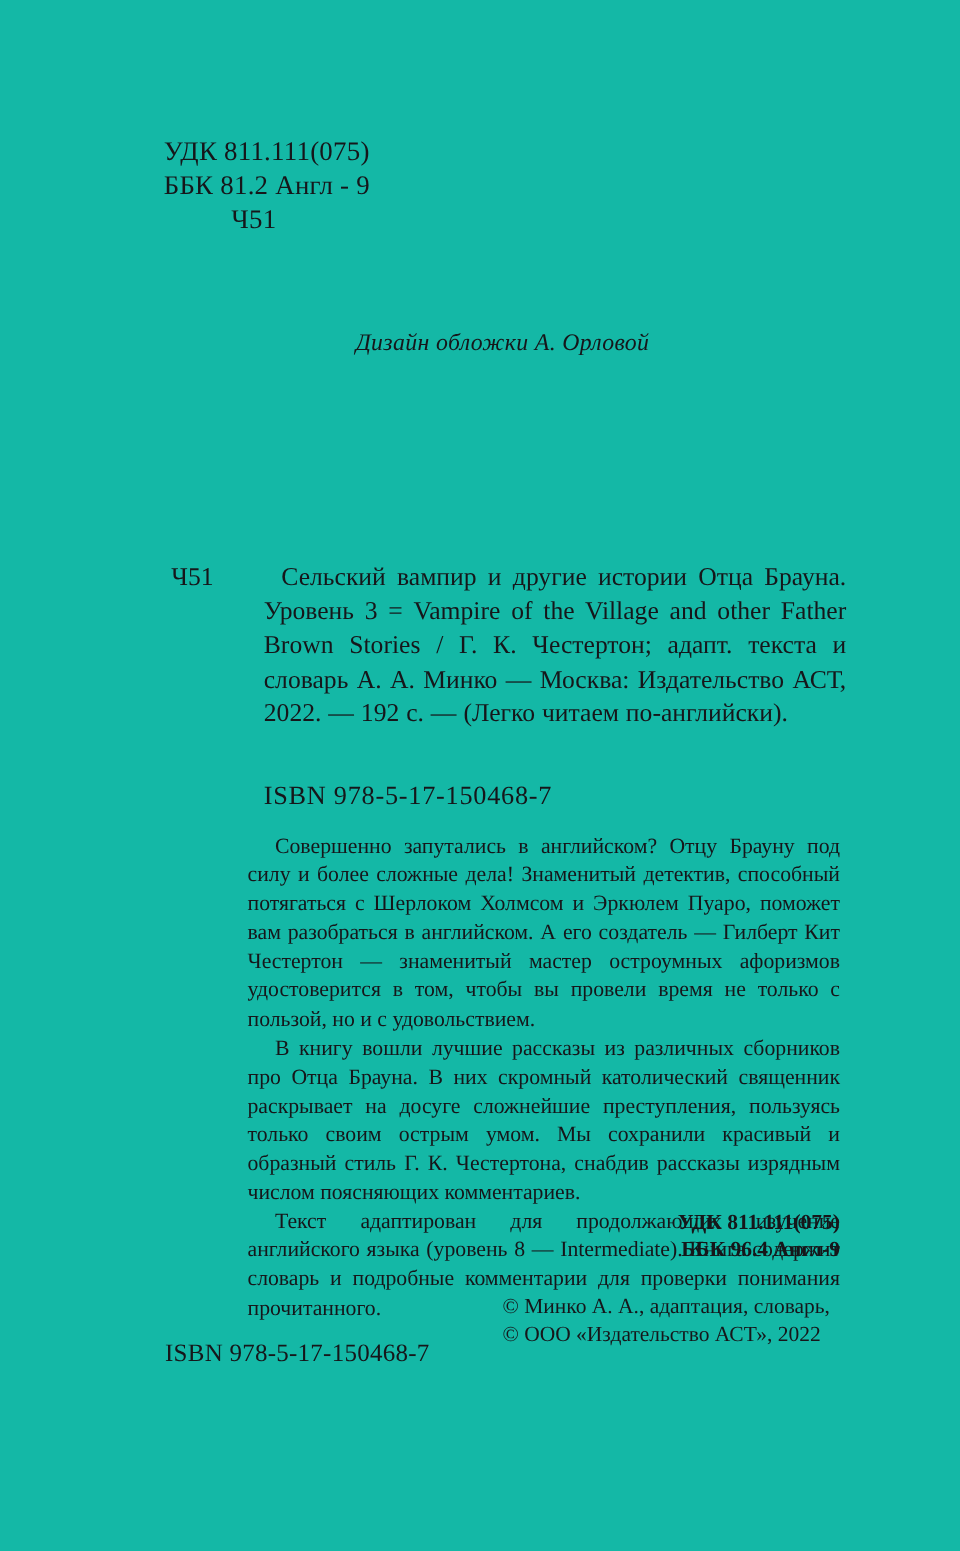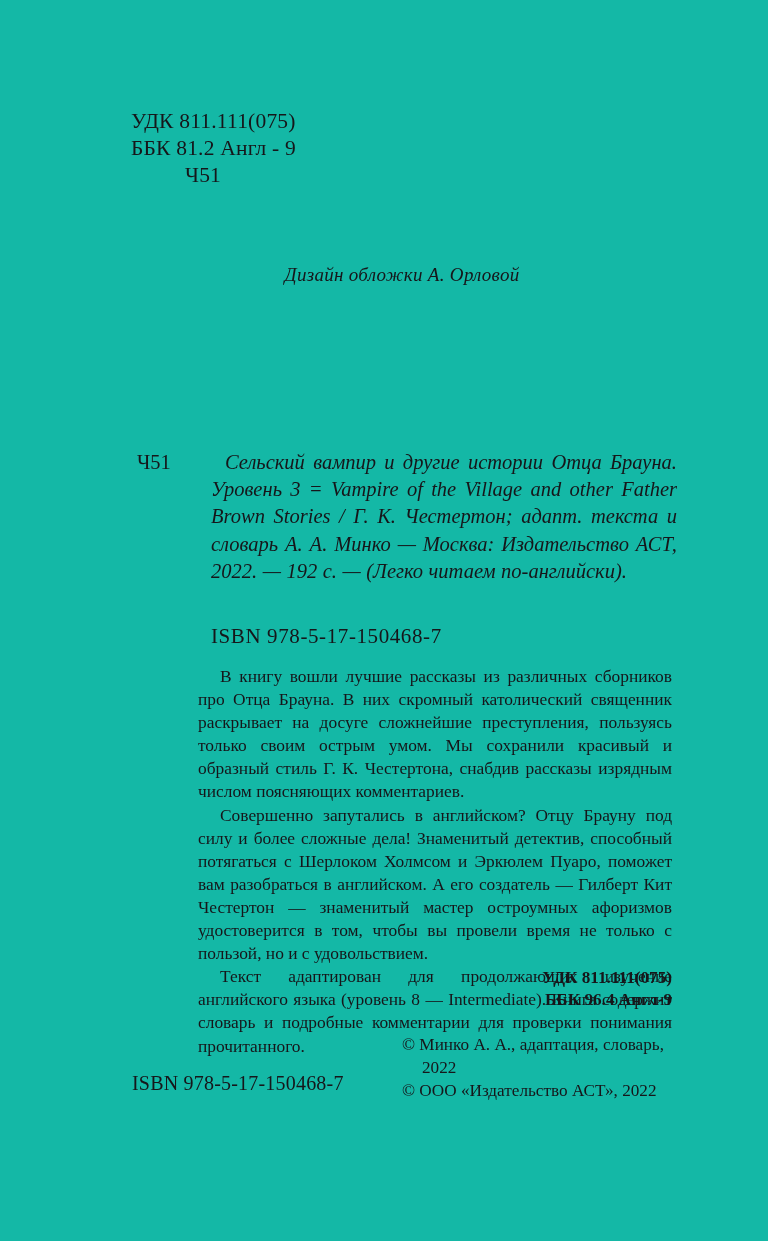--- a/index.html
+++ b/index.html
@@ -67,21 +67,20 @@
     left: 0;
     top: 0;
     width: 70px;
   }
   .biblio-text {
     padding-left: 74px;
     text-indent: 14px;
     text-align: justify;
     text-align-last: left;
     word-spacing: 0.4px;
-    font-style: italic;
   }
 
   
   .isbn-main {
     position: absolute;
     left: 211px;
     top: 624px;
     font-size: 21px;
     letter-spacing: 0.6px;
     white-space: nowrap;
@@ -161,31 +160,30 @@
   <div class="biblio">
     <div class="biblio-body">
       <div class="biblio-code">Ч51</div>
       <div class="biblio-text">Сельский вампир и другие истории Отца Брауна. Уровень 3 = Vampire of the Village and other Father Brown Stories / Г. К. Честертон; адапт. текста и словарь А. А. Минко — Москва: Издательство АСТ, 2022. — 192 с. — (Легко читаем по-английски).</div>
     </div>
   </div>
 
   <div class="isbn-main">ISBN 978-5-17-150468-7</div>
 
   <div class="annotation">
+    <p>Совершенно запутались в английском? Отцу Брауну под силу и более сложные дела! Знаменитый детектив, способный потягаться с Шерлоком Холмсом и Эркюлем Пуаро, поможет вам разобраться в английском. А его создатель — Гилберт Кит Честертон — знаменитый мастер остроумных афоризмов удостоверится в том, чтобы вы провели время не только с пользой, но и с удовольствием.</p>
     <p>В книгу вошли лучшие рассказы из различных сборников про Отца Брауна. В них скромный католический священник раскрывает на досуге сложнейшие преступления, пользуясь только своим острым умом. Мы сохранили красивый и образный стиль Г. К. Честертона, снабдив рассказы изрядным числом поясняющих комментариев.</p>
-    <p>Совершенно запутались в английском? Отцу Брауну под силу и более сложные дела! Знаменитый детектив, способный потягаться с Шерлоком Холмсом и Эркюлем Пуаро, поможет вам разобраться в английском. А его создатель — Гилберт Кит Честертон — знаменитый мастер остроумных афоризмов удостоверится в том, чтобы вы провели время не только с пользой, но и с удовольствием.</p>
     <p>Текст адаптирован для продолжающих изучение английского языка (уровень 8 — Intermediate). Книга содержит словарь и подробные комментарии для проверки понимания прочитанного.</p>
   </div>
 
   <div class="cls-repeat">
     <span>УДК 811.111(075)</span>
     <span>ББК 96.4 Англ-9</span>
   </div>
 
   <div class="copyright">
     <span class="cr-line">© Минко А. А., адаптация, словарь,</span>
-    <span class="cr-cont">2022</span>
     <span class="cr-line">© ООО «Издательство АСТ», 2022</span>
   </div>
 
   <div class="isbn-bottom">ISBN 978-5-17-150468-7</div>
 
 </div>
 
 </body></html>

